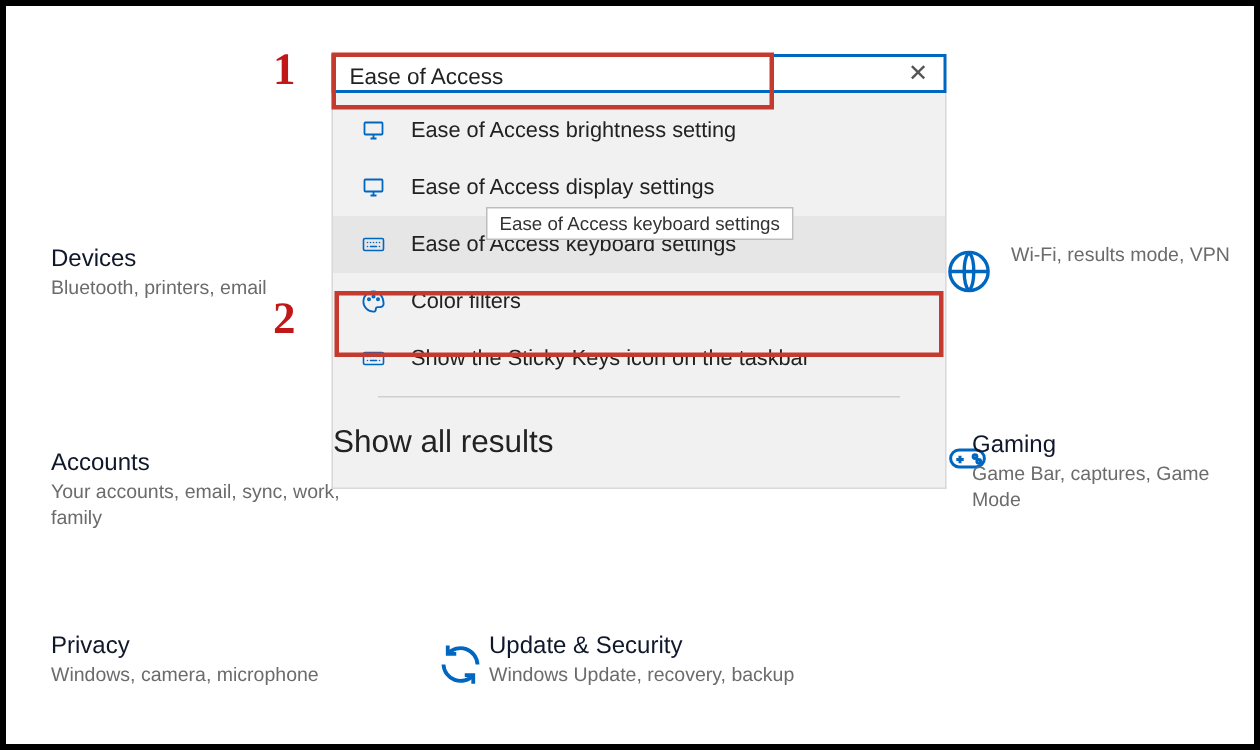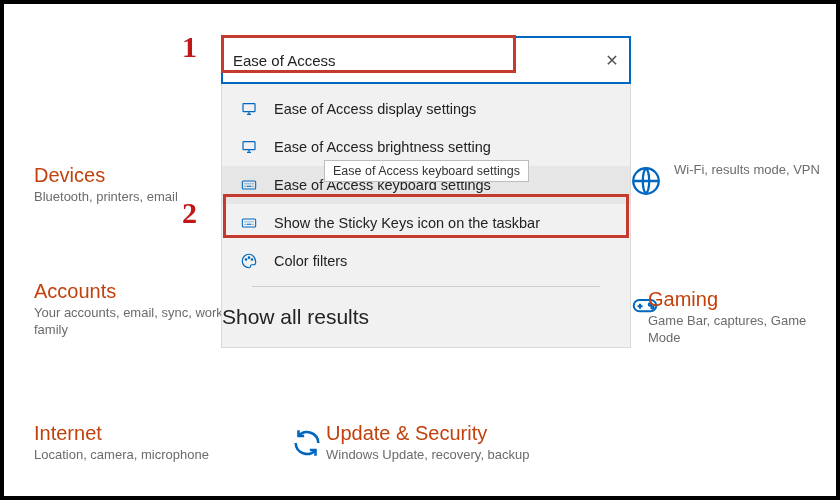--- a/index.html
+++ b/index.html
@@ -1,22 +1,22 @@
 <!DOCTYPE html>
 <html><head>
 <meta charset="utf-8">
 <style>
   html,body{margin:0;padding:0;font-family:"Segoe UI",Arial,sans-serif;background:#fff;color:#1b1b1b}
   .frame{position:relative;width:840px;height:500px;box-sizing:border-box;border:4px solid #000;overflow:hidden}
   .tile{position:absolute;max-width:200px}
-  .tile-title{font-size:20px;color:#c2410c;margin-bottom:2px}
+  .tile-title{font-size:16px;color:#0f172a;margin-bottom:2px}
   .tile-sub{font-size:13px;color:#6b6b6b;line-height:1.3}
   .tile-icon{position:absolute;width:34px;height:34px;color:#0067c0}
   .search-wrap{position:absolute;left:217px;top:32px;width:410px}
-  .search-box{position:relative;width:100%;height:48px;border:2px solid #0067c0;box-sizing:border-box;background:#fff;display:flex;align-items:center}
+  .search-box{position:relative;width:100%;height:26px;border:2px solid #0067c0;box-sizing:border-box;background:#fff;display:flex;align-items:flex-end}
   .search-input{flex:1;border:none;outline:none;font-size:15px;padding:0 10px;background:transparent;color:#222}
   .clear-btn{width:34px;height:100%;display:flex;align-items:center;justify-content:center;color:#555;cursor:pointer;font-size:16px}
   .results{width:100%;background:#f1f1f1;border:1px solid #d9d9d9;border-top:none;box-sizing:border-box;padding:6px 0 4px 0}
   .result-item{display:flex;align-items:center;padding:10px 16px;font-size:14.5px;color:#222;cursor:pointer;position:relative}
   .result-item.hover{background:#e6e6e6}
   .result-icon{width:22px;height:18px;margin-right:14px;color:#0067c0;flex:none;display:flex;align-items:center;justify-content:center}
   .divider{height:1px;background:#cfcfcf;margin:6px 30px}
   .show-all{text-align:left;padding:12px 0 14px;font-size:21px;color:#222;cursor:pointer}
   .tooltip{position:absolute;left:102px;top:-6px;background:#fff;border:1px solid #bdbdbd;font-size:12.5px;padding:3px 8px;color:#333;white-space:nowrap;pointer-events:none}
   
@@ -36,41 +36,41 @@
   <span class="tile-icon" style="left:625px;top:160px">
     <svg viewBox="0 0 24 24" width="34" height="34" fill="none" stroke="currentColor" stroke-width="1.6">
         <circle cx="12" cy="12" r="9"></circle>
         <path d="M3 12h18M12 3c3 3 3 15 0 18M12 3c-3 3-3 15 0 18"></path>
       </svg>
   </span>
   <div class="tile" style="left:670px;top:158px">
     <div class="tile-sub">Wi-Fi, results mode, VPN</div>
   </div>
 
-  <div class="tile" style="left:30px;top:276px">
+  <div class="tile" style="left:30px;top:296px">
     <div class="tile-title">Accounts</div>
     <div class="tile-sub">Your accounts, email, sync, work, family</div>
   </div>
 
   <span class="tile-icon" style="left:622px;top:286px">
     <svg viewBox="0 0 24 24" width="38" height="30" fill="none" stroke="currentColor" stroke-width="1.6">
         <rect x="3" y="8" width="18" height="9" rx="4.5"></rect>
         <path d="M8 11v4M6 13h4"></path>
         <circle cx="16" cy="11.5" r="1"></circle>
         <circle cx="18" cy="14" r="1"></circle>
       </svg>
   </span>
   <div class="tile" style="left:644px;top:284px">
     <div class="tile-title">Gaming</div>
     <div class="tile-sub">Game Bar, captures, Game Mode</div>
   </div>
 
   <div class="tile" style="left:30px;top:418px">
-    <div class="tile-title">Internet</div>
-    <div class="tile-sub">Location, camera, microphone</div>
+    <div class="tile-title">Privacy</div>
+    <div class="tile-sub">Windows, camera, microphone</div>
   </div>
 
   <span class="tile-icon" style="left:286px;top:422px">
     <svg viewBox="0 0 24 24" width="34" height="34" fill="none" stroke="currentColor" stroke-width="1.8">
         <path d="M20 12a8 8 0 0 0-14-5"></path>
         <path d="M4 12a8 8 0 0 0 14 5"></path>
         <path d="M6 3v4h4M18 21v-4h-4"></path>
       </svg>
   </span>
   <div class="tile" style="left:322px;top:418px;max-width:220px">
@@ -86,60 +86,60 @@
       </div>
     </div>
     <div class="results" id="results">
         <div class="result-item">
           <span class="result-icon">
             <svg viewBox="0 0 24 24" width="20" height="16" fill="none" stroke="currentColor" stroke-width="1.8">
               <rect x="3" y="4" width="18" height="12" rx="1"></rect>
               <path d="M9 20h6M12 16v4"></path>
             </svg>
           </span>
-          <span>Ease of Access display settings</span>
+          <span>Ease of Access brightness setting</span>
         </div>
         <div class="result-item">
           <span class="result-icon">
             <svg viewBox="0 0 24 24" width="20" height="16" fill="none" stroke="currentColor" stroke-width="1.8">
               <rect x="3" y="4" width="18" height="12" rx="1"></rect>
               <path d="M9 20h6M12 16v4"></path>
             </svg>
           </span>
-          <span>Ease of Access brightness setting</span>
+          <span>Ease of Access display settings</span>
         </div>
         <div class="result-item hover">
           <span class="result-icon">
             <svg viewBox="0 0 24 24" width="22" height="16" fill="none" stroke="currentColor" stroke-width="1.6">
               <rect x="2" y="6" width="20" height="12" rx="1.5"></rect>
               <path d="M6 10h0M9 10h0M12 10h0M15 10h0M18 10h0M6 14h0M18 14h0M9 14h6" stroke-linecap="round"></path>
             </svg>
           </span>
           <span>Ease of Access keyboard settings</span>
           <div class="tooltip">Ease of Access keyboard settings</div>
         </div>
         <div class="result-item">
           <span class="result-icon">
-            <svg viewBox="0 0 24 24" width="22" height="16" fill="none" stroke="currentColor" stroke-width="1.6">
-              <rect x="2" y="6" width="20" height="12" rx="1.5"></rect>
-              <path d="M6 10h0M9 10h0M12 10h0M15 10h0M18 10h0M6 14h0M18 14h0M9 14h6" stroke-linecap="round"></path>
-            </svg>
-          </span>
-          <span>Show the Sticky Keys icon on the taskbar</span>
-        </div>
-        <div class="result-item">
-          <span class="result-icon">
             <svg viewBox="0 0 24 24" width="20" height="18" fill="none" stroke="currentColor" stroke-width="1.6">
               <path d="M12 3a9 9 0 1 0 0 18c1.6 0 2-1 2-2 0-1 .8-2 2-2h2a3 3 0 0 0 3-3c0-6-4-11-9-11z"></path>
               <circle cx="8" cy="10" r="1"></circle>
               <circle cx="12" cy="7.5" r="1"></circle>
               <circle cx="16" cy="10" r="1"></circle>
             </svg>
           </span>
           <span>Color filters</span>
+        </div>
+        <div class="result-item">
+          <span class="result-icon">
+            <svg viewBox="0 0 24 24" width="22" height="16" fill="none" stroke="currentColor" stroke-width="1.6">
+              <rect x="2" y="6" width="20" height="12" rx="1.5"></rect>
+              <path d="M6 10h0M9 10h0M12 10h0M15 10h0M18 10h0M6 14h0M18 14h0M9 14h6" stroke-linecap="round"></path>
+            </svg>
+          </span>
+          <span>Show the Sticky Keys icon on the taskbar</span>
         </div>
         <div class="divider"></div>
         <div class="show-all">Show all results</div>
       </div>
   </div>
 
   <div class="anno-num" style="left:178px;top:26px">1</div>
   <div class="anno-box" style="left:217px;top:31px;width:295px;height:38px"></div>
   <div class="anno-num" style="left:178px;top:192px">2</div>
   <div class="anno-box" style="left:219px;top:190px;width:406px;height:44px"></div>

